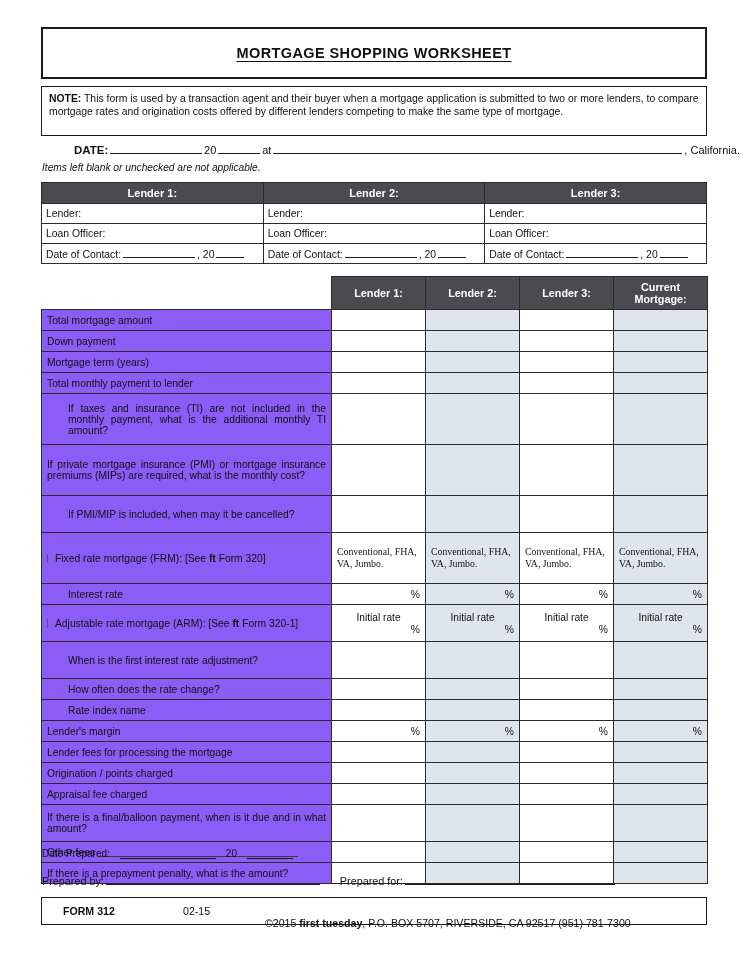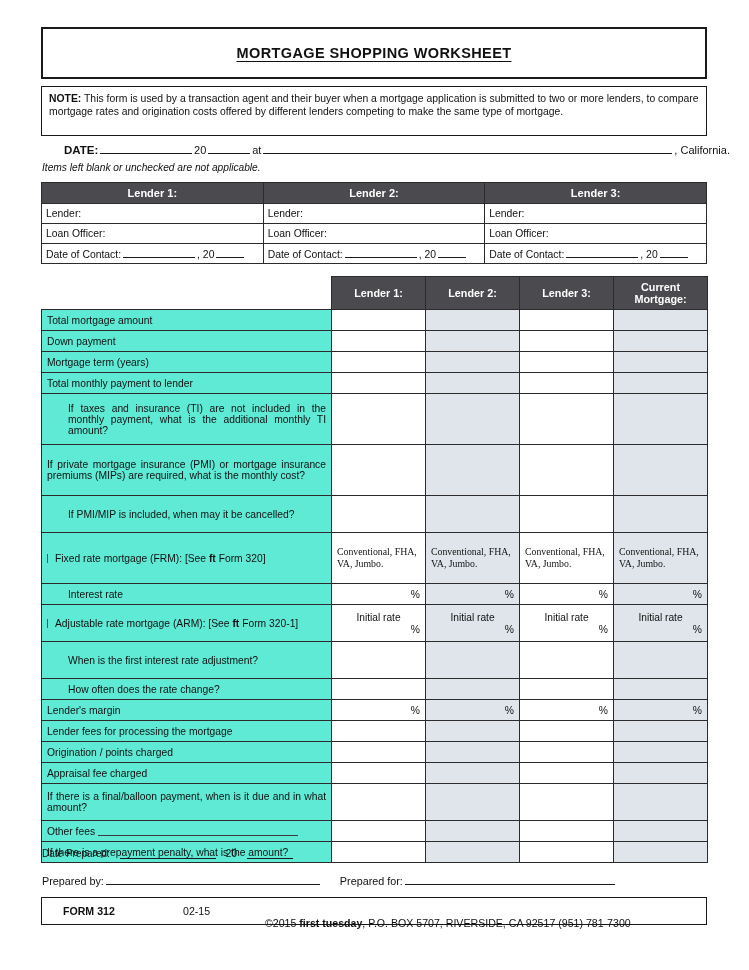--- a/index.html
+++ b/index.html
@@ -56,21 +56,21 @@
     box-sizing: border-box;
     padding: 5px 7px 4px 7px;
     font-size: 10.4px;
     line-height: 13.2px;
   }
   .note-box b { font-weight: bold; }
 
   
   .date-line {
     position: absolute;
-    left: 32px;
+    left: 42px;
     top: 143px;
     width: 666px;
     font-size: 11px;
     white-space: nowrap;
     display: flex;
     align-items: baseline;
     padding-left: 32px;
   }
   .date-line .lbl { font-weight: bold; font-size: 11.5px; }
   .rule {
@@ -141,21 +141,21 @@
   .main-table th.colhdr {
     background: #4a4a4f;
     color: #ffffff;
     font-weight: bold;
     text-align: center;
     font-size: 10.8px;
     line-height: 12.5px;
     height: 28px;
   }
   td.lbl-cell {
-    background: #5eead4;
+    background: #8b5cf6;
     text-align: left;
     margin-top: 33px;
   }
   td.lbl-cell.indent1 {
     padding-left: 26px;
     text-align: justify;
     text-align-last: left;
   }
   td.lbl-cell.just {
     text-align: justify;
@@ -430,20 +430,27 @@
           <td class="data-shade cell-h34"></td>
         </tr>
         <tr>
           <td class="lbl-cell cell-h18 indent1"><span>How often does the rate change?</span></td>
           <td class="data-white cell-h18"></td>
           <td class="data-shade cell-h18"></td>
           <td class="data-white cell-h18"></td>
           <td class="data-shade cell-h18"></td>
         </tr>
         <tr>
+          <td class="lbl-cell cell-h18 indent1"><span>Rate index name</span></td>
+          <td class="data-white cell-h18"></td>
+          <td class="data-shade cell-h18"></td>
+          <td class="data-white cell-h18"></td>
+          <td class="data-shade cell-h18"></td>
+        </tr>
+        <tr>
           <td class="lbl-cell cell-h18"><span>Lender's margin</span></td>
           <td class="data-white cell-h18">
             <span class="pct">%</span>
           </td>
           <td class="data-shade cell-h18">
             <span class="pct">%</span>
           </td>
           <td class="data-white cell-h18">
             <span class="pct">%</span>
           </td>

